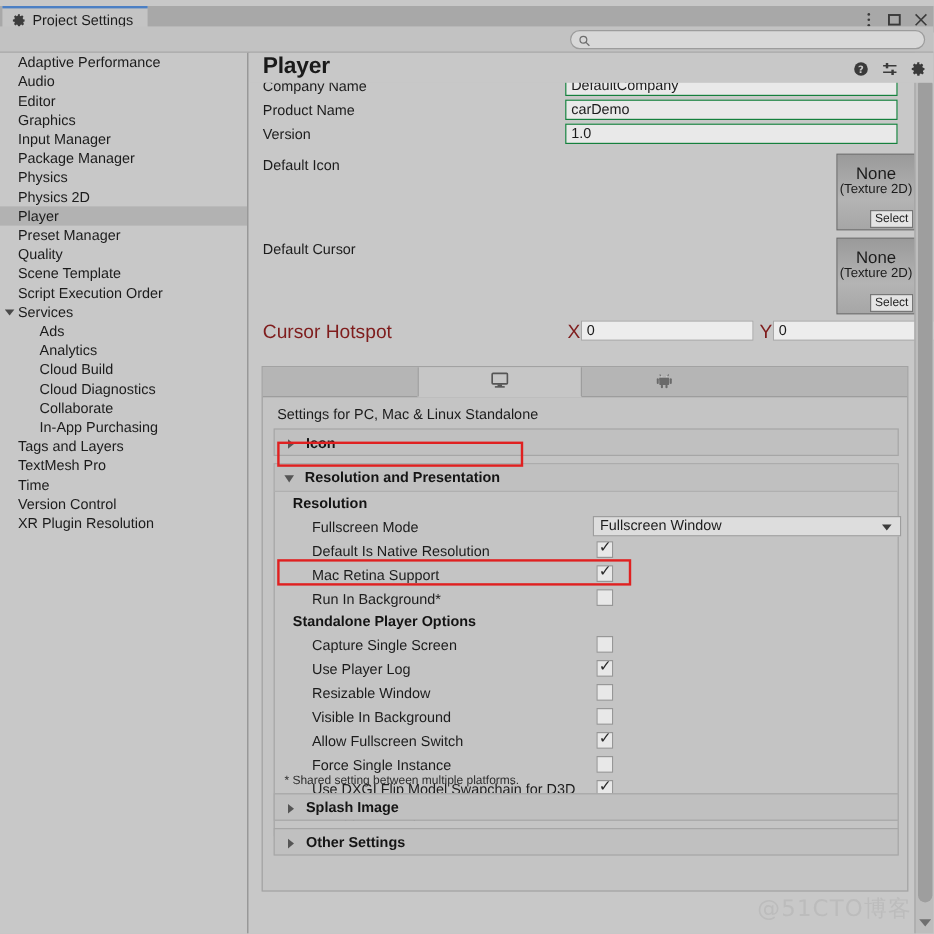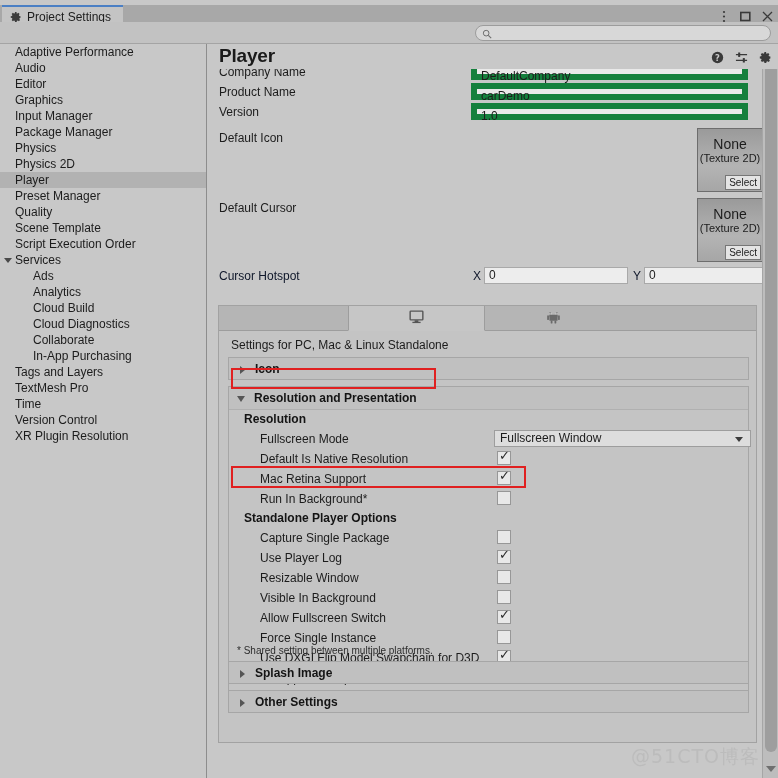--- a/index.html
+++ b/index.html
@@ -112,42 +112,42 @@
   
   .prow {
     position: relative; height: 20px;
   }
   .plabel {
     position: absolute; left: 11px; top: 3px;
     font-size: 12px; color: #1c1c1c; white-space: nowrap;
   }
   .pfield {
     position: absolute; left: 263px; top: 1px; width: 277px; height: 17px;
-    background: #e9e9e9; border: 6px solid #15803d;
+    background: #e9e9e9; border: 1px solid #15803d;
     font-size: 12px; color: #1c1c1c;
     padding-left: 4px; line-height: 15px;
   }
 
   
   .objfield {
     position: absolute; width: 66px; height: 64px;
     background: linear-gradient(#9a9a9a, #b4b4b4 60%, #a6a6a6);
     border: 1px solid #6d6d6d;
     text-align: center;
   }
   .objfield .o1 { font-size: 14px; color:#1c1c1c; margin-top: 7px; }
   .objfield .o2 { font-size: 11px; color:#1c1c1c; }
   .objfield .sel {
     position: absolute; right: 1px; bottom: 1px;
     background: #e4e4e4; border: 1px solid #777;
     font-size: 10px; line-height: 11px; padding: 1px 3px; color:#1c1c1c;
   }
 
   .xyrow { position: relative; height: 20px; }
-  .xylabel { position:absolute; font-size:12px; color:#0f172a; top:3px; }
+  .xylabel { position:absolute; font-size:16px; color:#7f1d1d; top:3px; }
   .xyfield {
     position:absolute; top:1px; height:17px;
     background:#ededed; border:1px solid #a9a9a9;
     font-size:12px; padding-left:4px; line-height:15px; color:#1c1c1c;
   }
 
   
   .platbox {
     position: absolute; left: 10px; top: 243px; width: 539px; height: 438px;
     background: #c4c4c4; border: 1px solid #a2a2a2;
@@ -451,21 +451,21 @@
           </div>
 
           <div class="srow">
             <span class="sl">Run In Background*</span>
             <div class="cbox"></div>
           </div>
 
           <div class="grouplabel">Standalone Player Options</div>
 
           <div class="srow">
-            <span class="sl">Capture Single Package</span>
+            <span class="sl">Capture Single Screen</span>
             <div class="cbox"></div>
           </div>
           <div class="srow">
             <span class="sl">Use Player Log</span>
             <div class="cbox">
                 <span class="ck">✓</span>
               </div>
           </div>
           <div class="srow">
             <span class="sl">Resizable Window</span>

